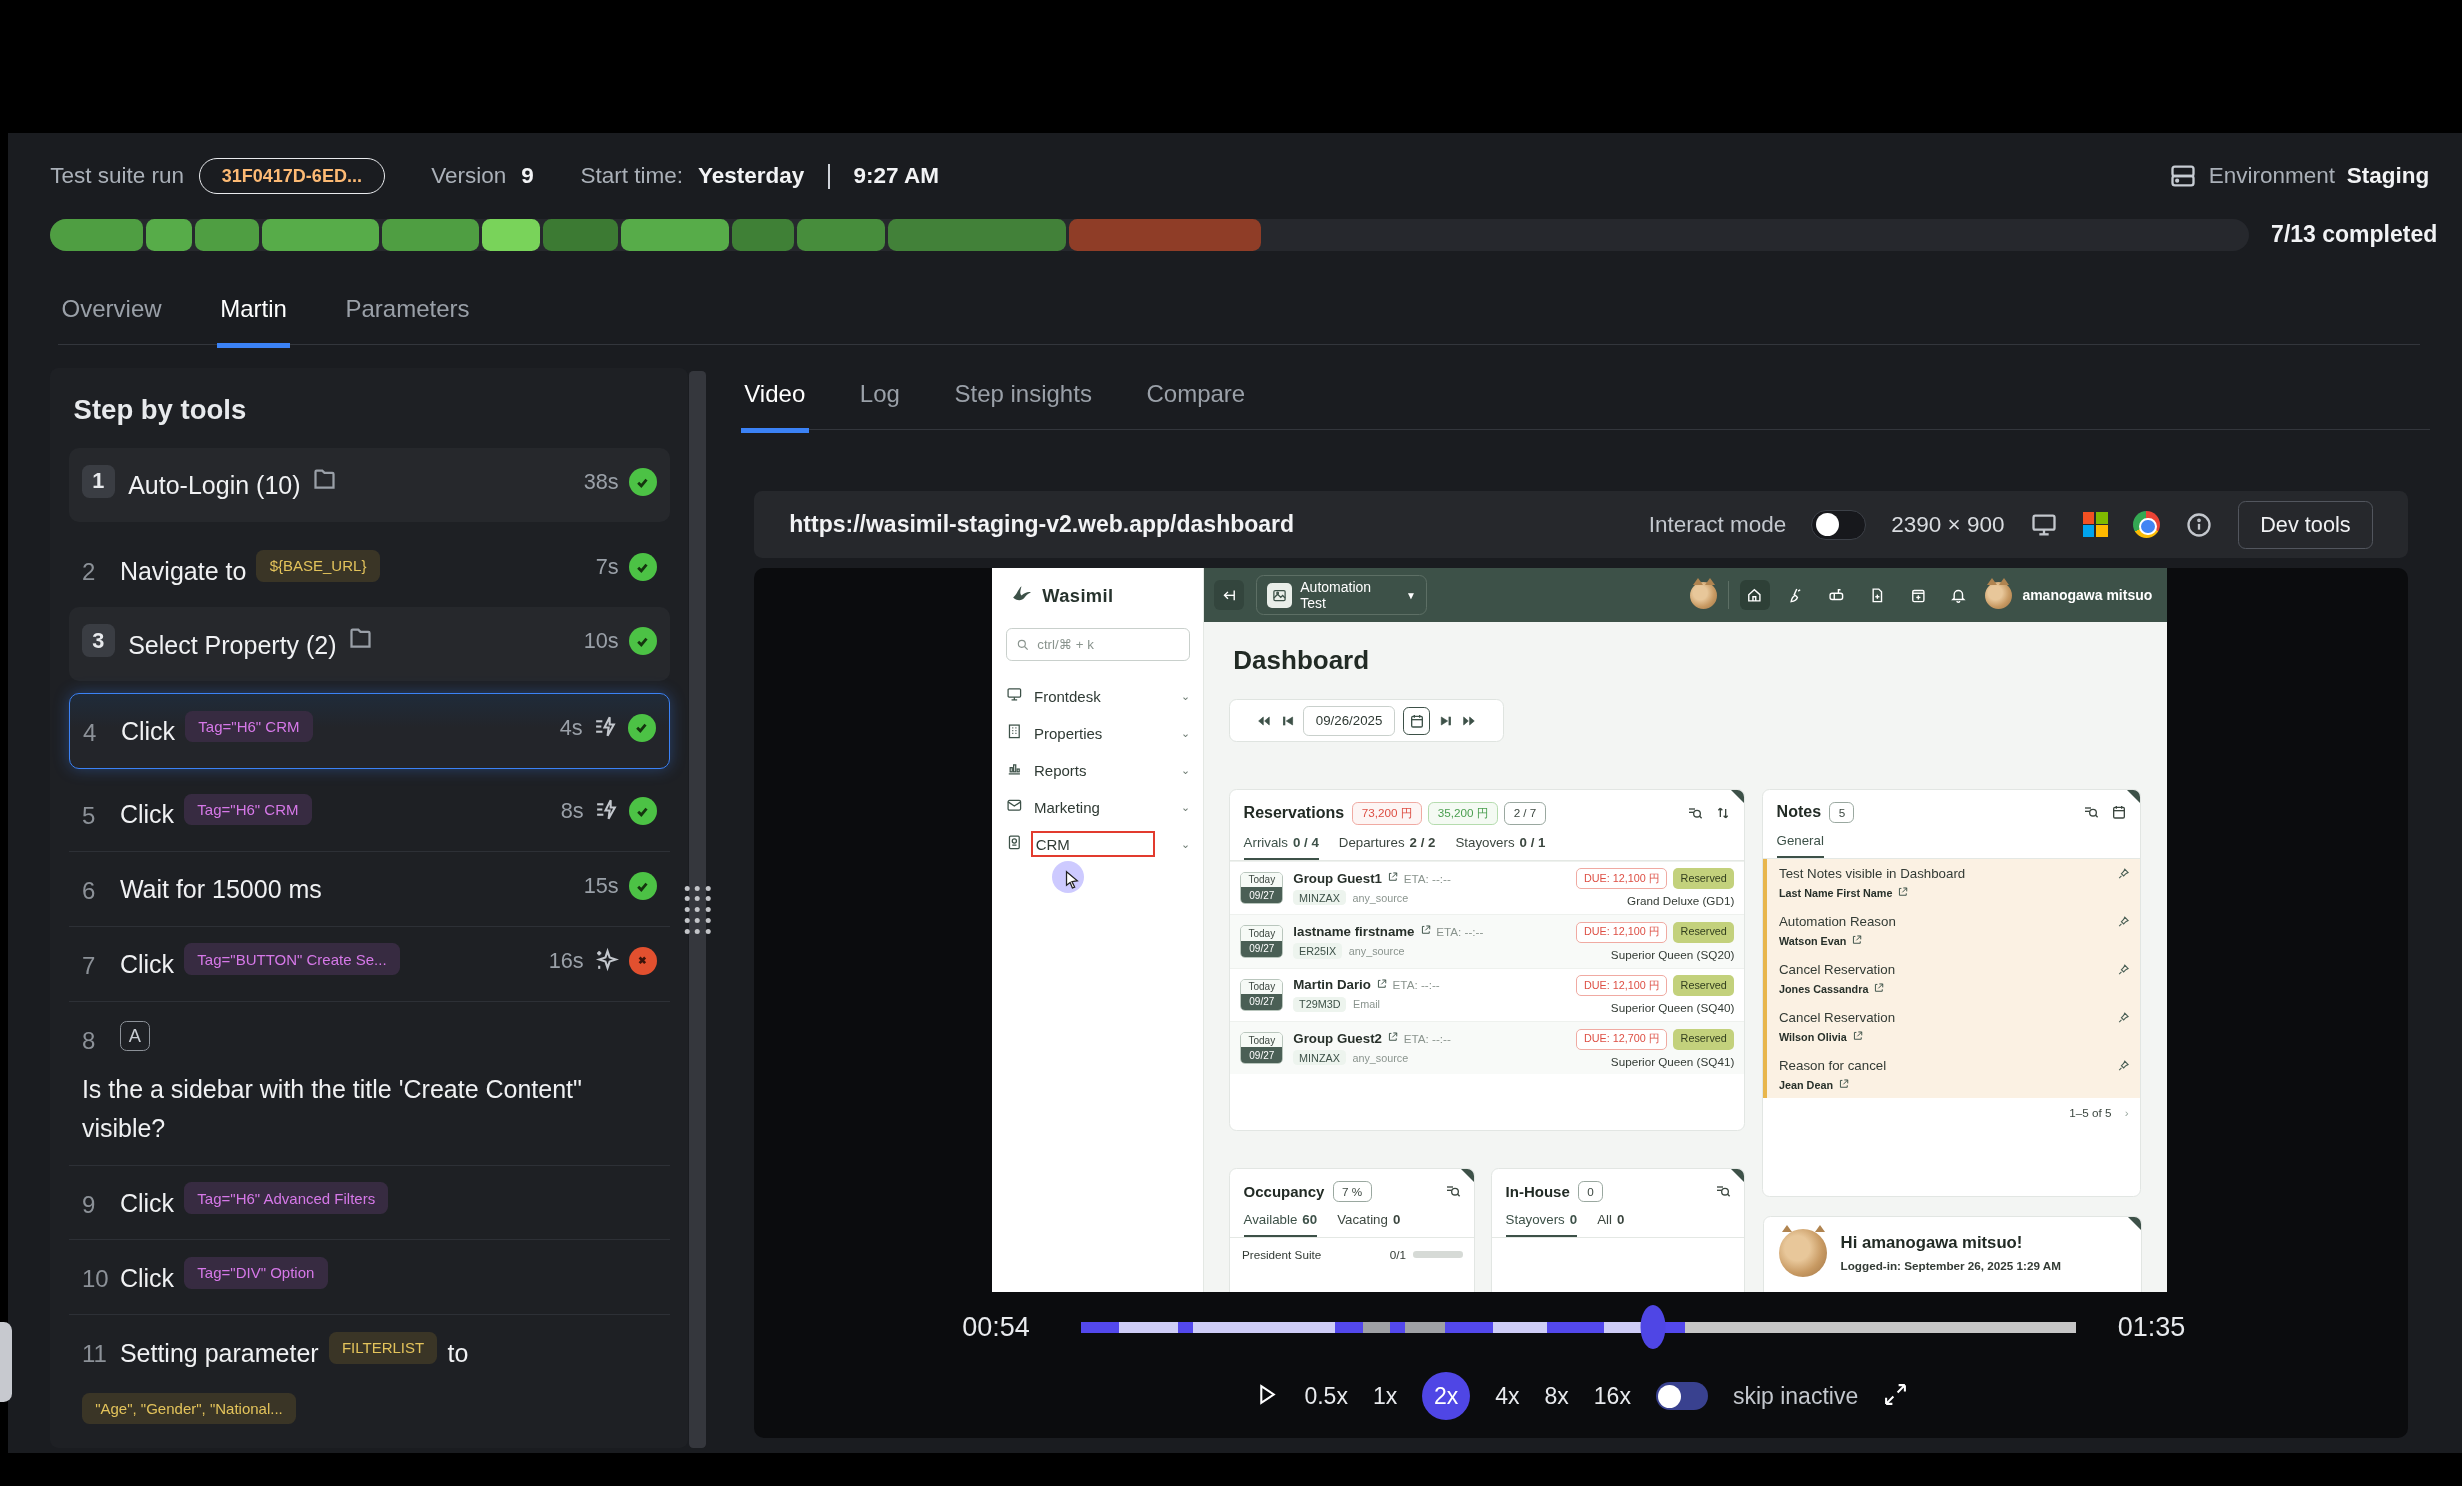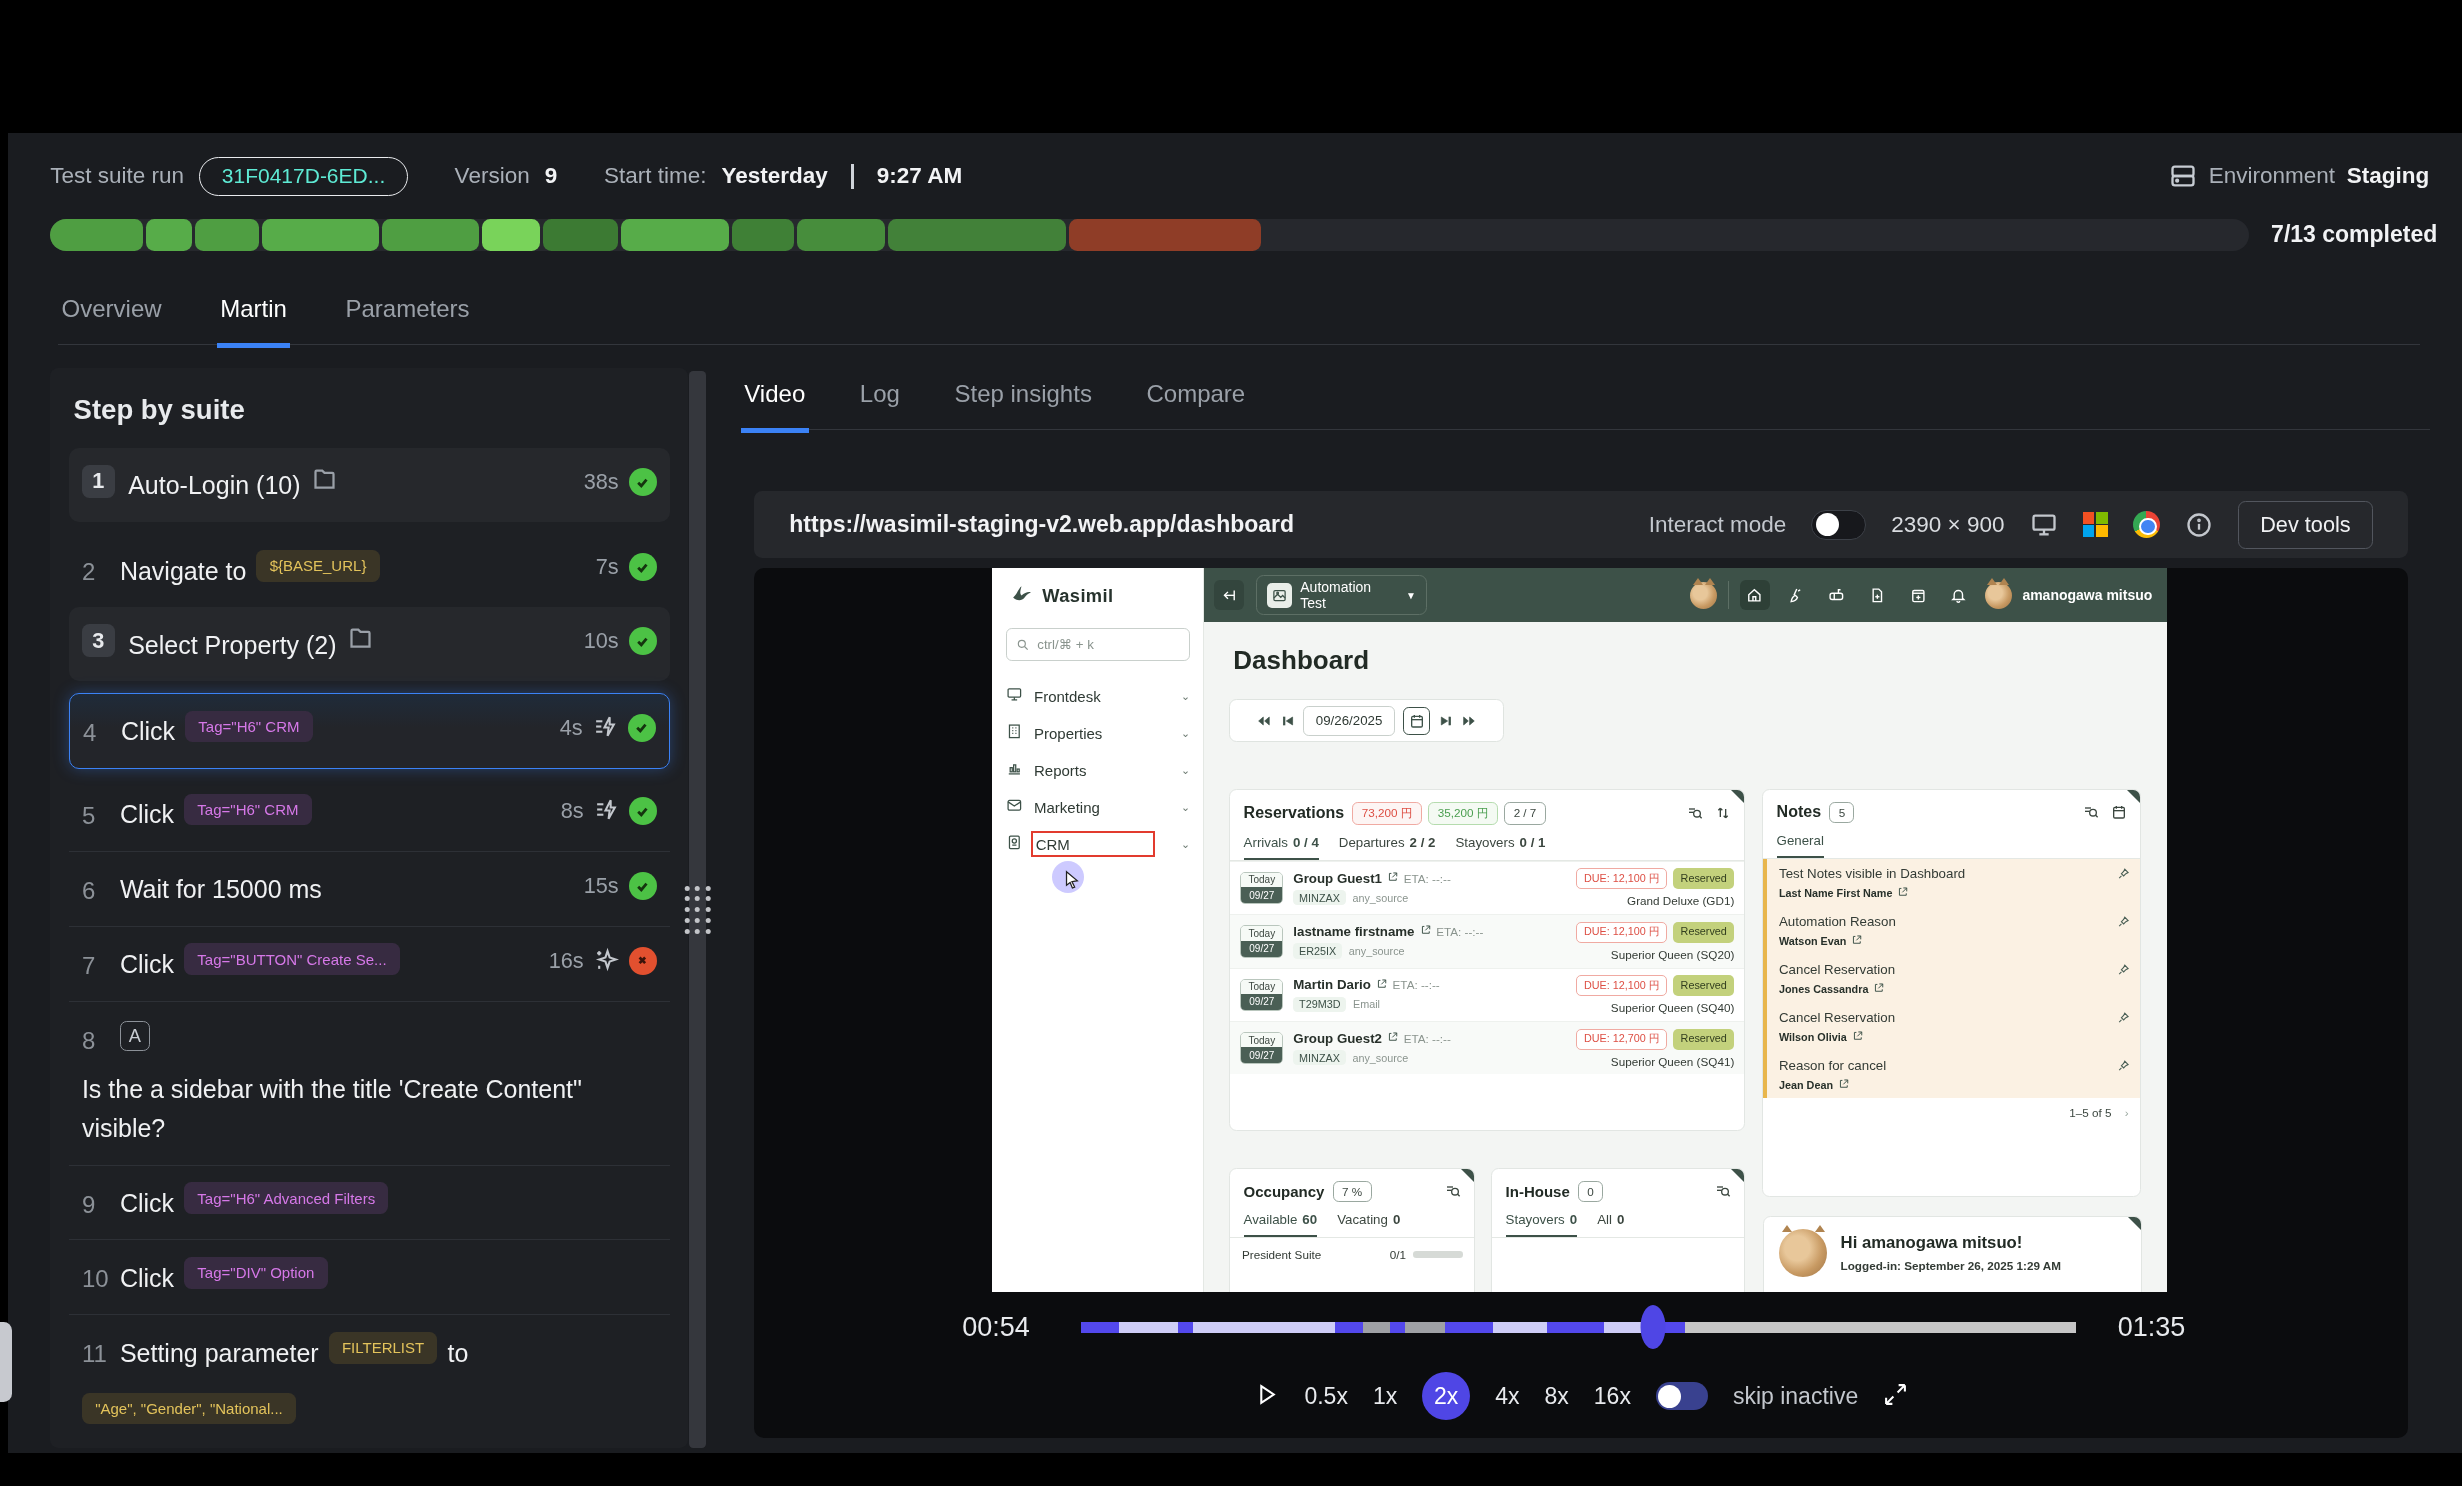--- a/index.html
+++ b/index.html
@@ -2,21 +2,21 @@
 <html style="font-size:13.3px"><head>
 <meta charset="utf-8">
 <style>
   * { margin:0; padding:0; box-sizing:border-box; }
   html,body { background:#000; font-family:"Liberation Sans", sans-serif; }
   .page { position:relative; width:2462px; height:1486px; background:#000; overflow:hidden; }
   .app { position:absolute; left:8.3px; top:133px; width:2454px; height:1320px; background:#1a1c20; }
 
   
   .run-header { position:absolute; left:42px; top:18.3px; right:33px; height:50px; display:flex; align-items:center; gap:15px; font-size:22.5px; color:#aab0b8; }
-  .run-id-pill { border:1.7px solid #e9ebee; border-radius:832px; color:#5eead4; font-weight:normal; padding:6.7px 21.7px; font-size:21px; }
+  .run-id-pill { border:1.7px solid #e9ebee; border-radius:832px; color:#fdba74; font-weight:bold; padding:6.7px 21.7px; font-size:18px; }
   .hdr-strong { color:#f2f3f5; font-weight:bold; }
   .hdr-gap { width:16.7px; }
   .vbar { display:inline-block; width:2.5px; height:25px; background:#cfd3d9; margin:0 8.3px; vertical-align:middle; }
   .env-group { margin-left:auto; display:flex; align-items:center; gap:11.7px; }
   .env-group svg { width:28px; height:28px; stroke:#c7ccd3; }
 
   
   .progress-row { position:absolute; left:42px; top:83px; right:25px; height:37px; display:flex; align-items:center; }
   .progress-track { width:2199px; height:32px; background:#26282d; border-radius:16px; display:flex; overflow:hidden; }
   .progress-track .seg { height:100%; border-radius:8.3px; margin-right:3.3px; }
@@ -222,21 +222,21 @@
       <div class="completed">7/13 completed</div>
     </div>
 
     <nav class="main-tabs" id="main-tabs">
         <span class="tab">Overview</span>
         <span class="tab active">Martin</span>
         <span class="tab">Parameters</span>
       </nav>
 
     <aside class="steps-panel">
-      <h2 class="steps-title">Step by suite</h2>
+      <h2 class="steps-title">Step by tools</h2>
       <div id="steps-list">
           <div class="step card">
             <div class="s-left">
               <span class="s-num badged">1</span>
               <span class="s-text">Auto-Login (10)</span>
               <span class="folder-ic"><svg viewBox="0 0 24 24" fill="none" stroke-width="2" stroke="currentColor">
                   <path d="M4 20 V6 a1 1 0 0 1 1-1 h5 l2 2 h7 a1 1 0 0 1 1 1 v12 Z"></path>
                 </svg></span>
             </div>
             <div class="s-right">

